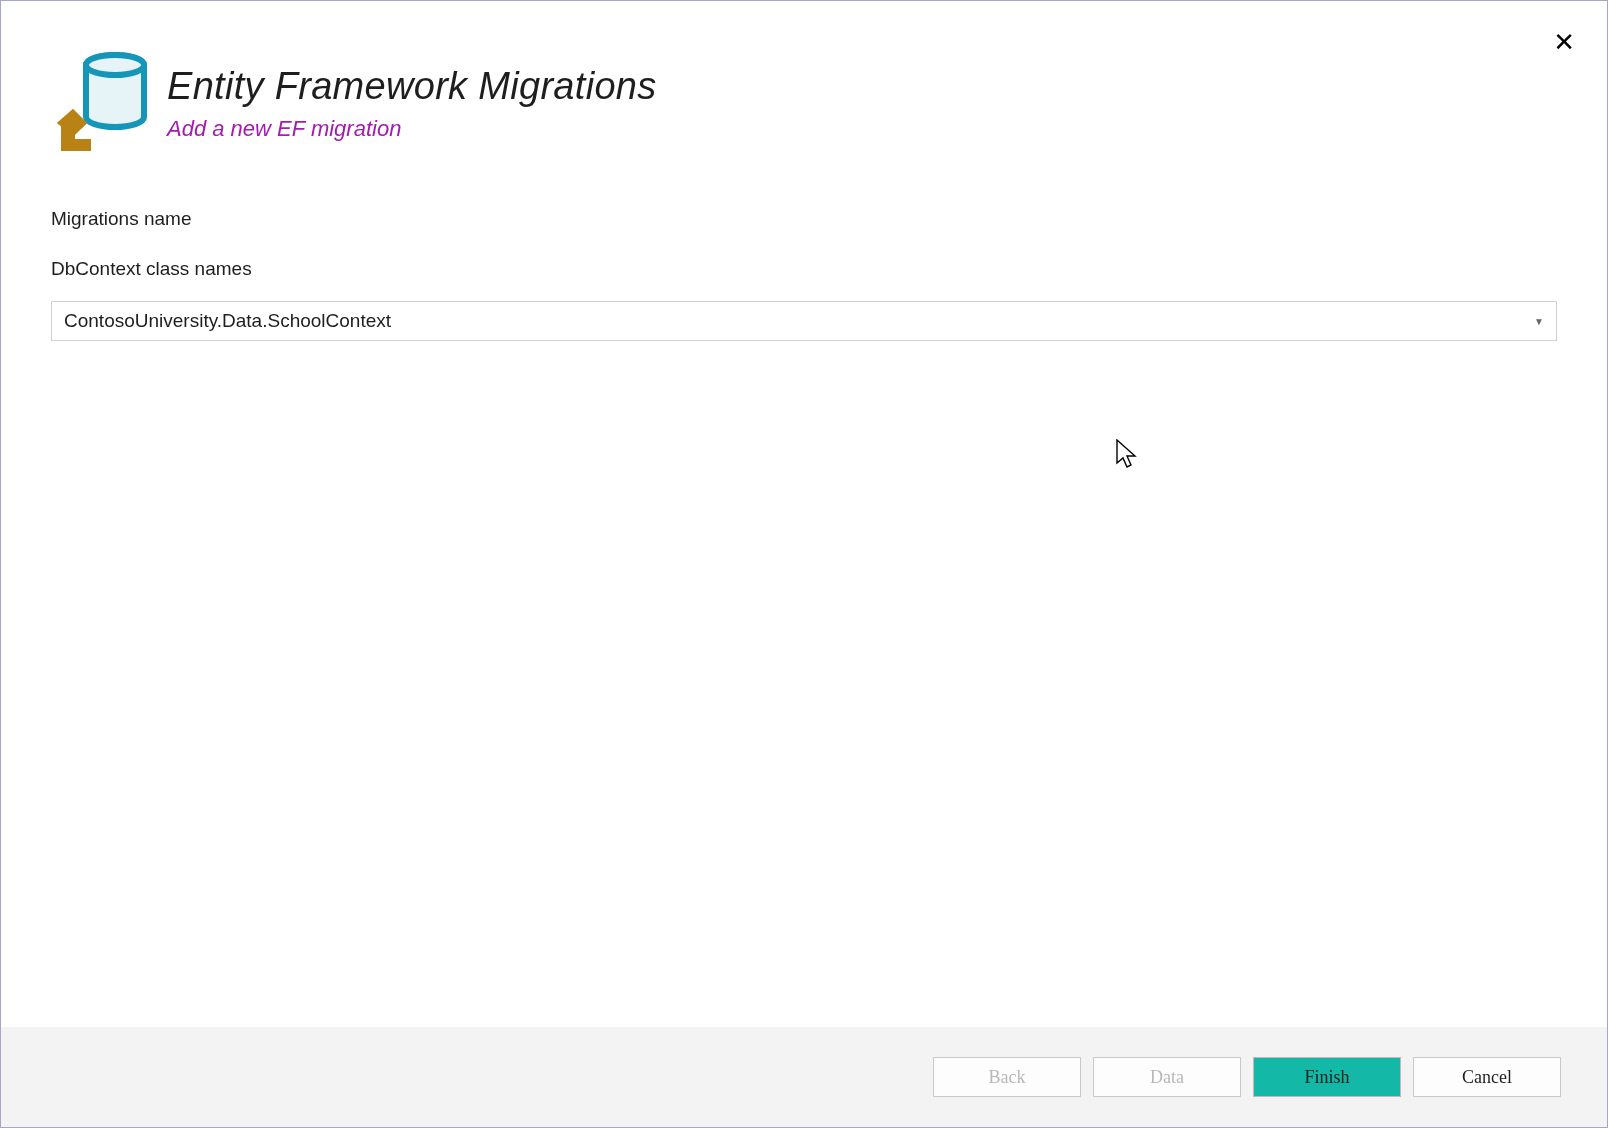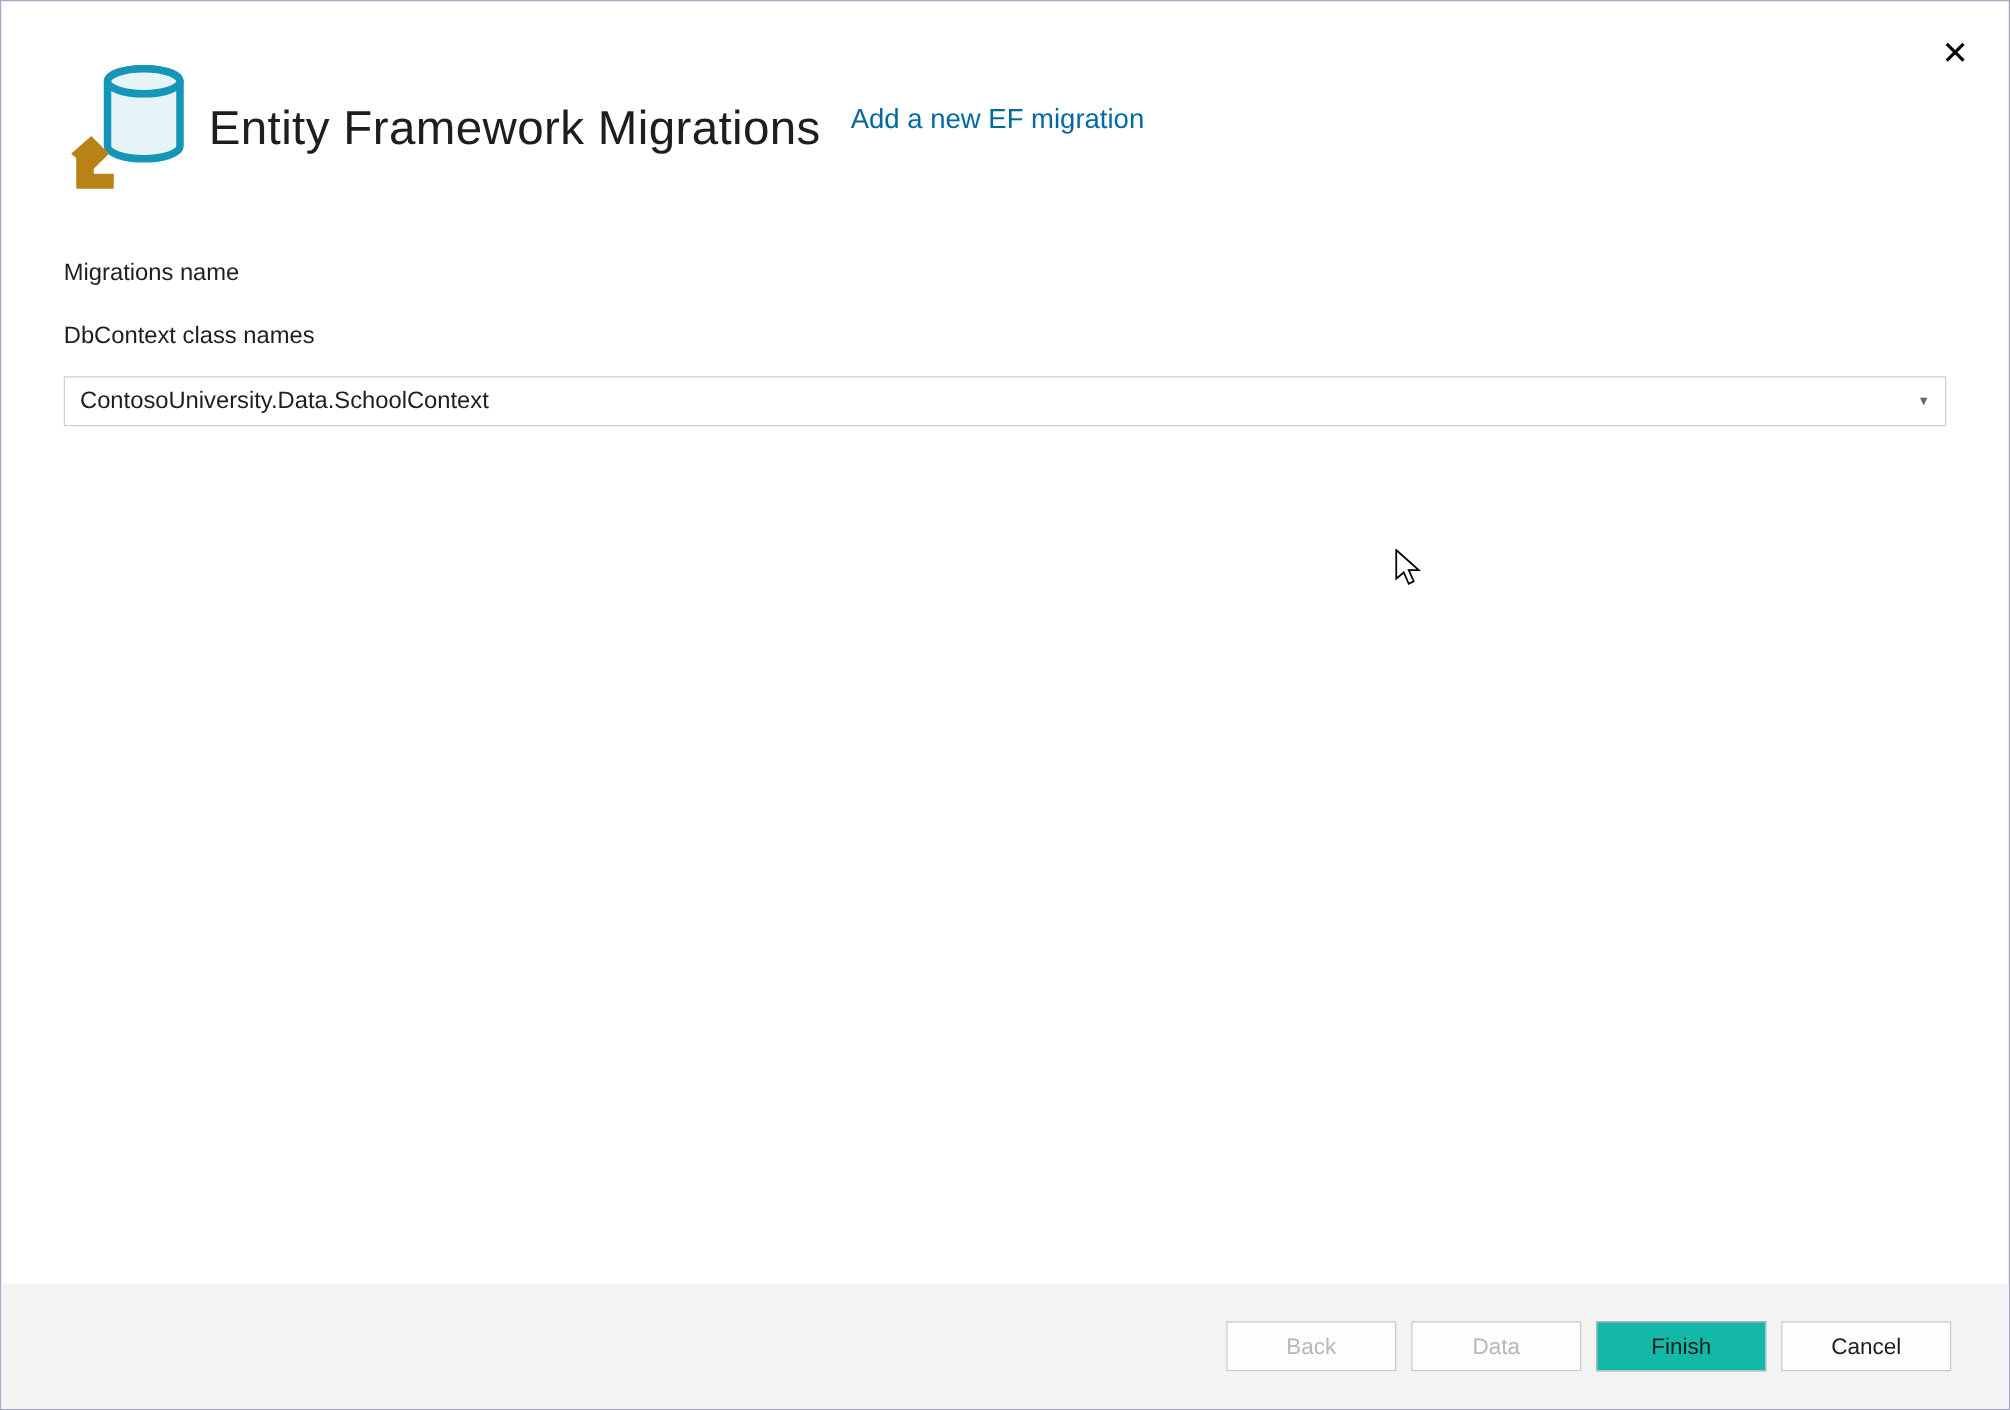--- a/index.html
+++ b/index.html
@@ -47,33 +47,34 @@
       margin-bottom: 30px;
     }
     .header-icon {
       width: 98px;
       height: 105px;
       position: relative;
       flex-shrink: 0;
     }
     .header-text {
       display: flex;
-      flex-direction: row;
-      gap: 24px;
+      flex-direction: column;
+      gap: 8px;
+      font-style: italic;
     }
     .title {
       font-size: 38px;
       font-weight: 300;
       color: #1e1e1e;
       letter-spacing: 0.3px;
     }
     .subtitle {
       font-size: 22px;
       font-weight: 400;
-      color: #0369a1;
+      color: #a21caf;
     }
     .field-group {
       margin-top: 22px;
     }
     .field-label {
       font-size: 19px;
       color: #1e1e1e;
       margin-bottom: 6px;
       display: block;
     }
@@ -111,26 +112,26 @@
     .footer {
       height: 100px;
       background: #f3f3f3;
       display: flex;
       align-items: center;
       justify-content: flex-end;
       gap: 12px;
       padding: 0 46px;
     }
     .btn {
-      width: 136px;
+      width: 148px;
       height: 40px;
       border: 1px solid #c9c9c9;
       background: #fdfdfd;
       font-size: 18px;
-      font-family: Liberation Sans, sans-serif;
+      font-family: Liberation Serif, serif;
       cursor: pointer;
       color: #1e1e1e;
     }
     .btn.disabled {
       color: #b8b8b8;
       background: #fdfdfd;
       cursor: default;
     }
     .btn.primary {
       background: #14b8a6;

